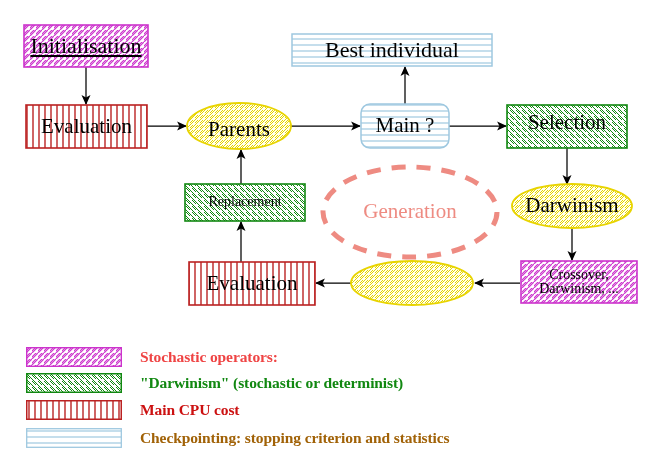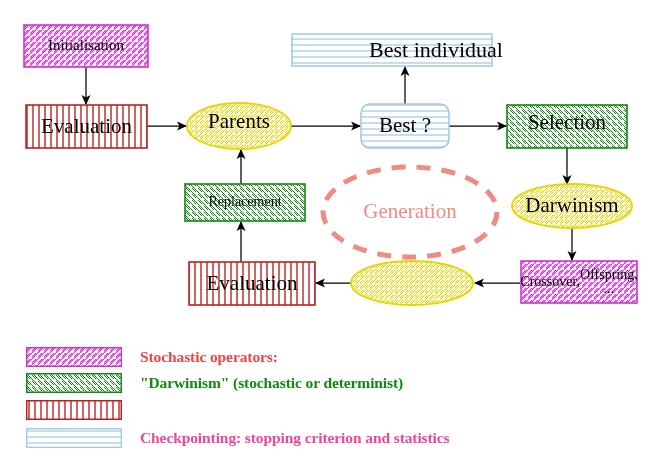--- a/index.html
+++ b/index.html
@@ -113,37 +113,37 @@
 
     <ellipse cx="412" cy="283" rx="61" ry="22" fill="url(#p-yellow)" stroke="#E8D400" stroke-width="1.8"></ellipse>
 
     <rect x="189" y="262" width="126" height="43" fill="url(#p-red)" stroke="#BB2222" stroke-width="1.6"></rect>
 
     <rect x="185" y="184" width="120" height="37" fill="url(#p-green)" stroke="#118811" stroke-width="1.6"></rect>
 
     <ellipse cx="410" cy="212" rx="87" ry="45" fill="none" stroke="#EE8B82" stroke-width="5" stroke-dasharray="14 11" stroke-linecap="butt"></ellipse>
   </svg>
 
-  <div class="node-label" style="left:24px; top:25px; width:124px; height:42px; font-size:15px;">Initialisation</div>
+  <div class="node-label" style="left:24px; top:25px; width:124px; height:42px; font-size:22px;text-decoration:underline;">Initialisation</div>
 
   <div class="node-label" style="left:26px; top:105px; width:121px; height:43px; font-size:21px;">Evaluation</div>
 
-  <div class="node-label" style="left:187px; top:104px; width:104px; height:36px; font-size:21px;">Parents</div>
+  <div class="node-label" style="left:187px; top:112px; width:104px; height:36px; font-size:21px;">Parents</div>
 
-  <div class="node-label" style="left:292px; top:34px; width:200px; height:32px; font-size:22px;margin-left:44px;">Best individual</div>
+  <div class="node-label" style="left:292px; top:34px; width:200px; height:32px; font-size:22px;">Best individual</div>
 
-  <div class="node-label" style="left:361px; top:104px; width:88px; height:44px; font-size:21px;">Best ?</div>
+  <div class="node-label" style="left:361px; top:104px; width:88px; height:44px; font-size:21px;">Main ?</div>
 
   <div class="node-label" style="left:507px; top:105px; width:120px; height:35px; font-size:21px;">Selection</div>
 
   <div class="node-label" style="left:512px; top:184px; width:120px; height:44px; font-size:21px;">Darwinism</div>
 
-  <div class="node-label" style="left:521px; top:261px; width:116px; height:42px; font-size:14px; flex-direction:row; justify-content:center;">
+  <div class="node-label" style="left:521px; top:261px; width:116px; height:42px; font-size:14px; flex-direction:column; justify-content:center;">
     <span>Crossover,</span>
-    <span>Offspring, ...</span>
+    <span>Darwinism, ...</span>
   </div>
 
 
   <div class="node-label" style="left:189px; top:262px; width:126px; height:43px; font-size:21px;">Evaluation</div>
 
   <div class="node-label" style="left:185px; top:184px; width:120px; height:37px; font-size:14px;">Replacement</div>
 
   <div class="node-label" style="left:323px; top:190px; width:174px; height:44px; font-size:21px; color:#EE8B82;">Generation</div>
 
   <div>
@@ -159,23 +159,24 @@
       <svg class="legend-swatch" viewBox="0 0 96 20" preserveAspectRatio="none">
         <rect x="0.7" y="0.7" width="94.6" height="18.6" fill="url(#p-green)" stroke="#118811" stroke-width="1.6"></rect>
       </svg>
       <span class="legend-text" style="color:#118811;">"Darwinism" (stochastic or determinist)</span>
     </div>
 
     <div class="legend-row" style="left:26px; top:400px;">
       <svg class="legend-swatch" viewBox="0 0 96 20" preserveAspectRatio="none">
         <rect x="0.7" y="0.7" width="94.6" height="18.6" fill="url(#p-red)" stroke="#BB2222" stroke-width="1.6"></rect>
       </svg>
+      <span class="legend-text" style="color:#CC1111;">Main CPU cost</span>
     </div>
 
     <div class="legend-row" style="left:26px; top:428px;">
       <svg class="legend-swatch" viewBox="0 0 96 20" preserveAspectRatio="none">
         <rect x="0.7" y="0.7" width="94.6" height="18.6" fill="url(#p-blue)" stroke="#9EC8E0" stroke-width="1.3"></rect>
       </svg>
-      <span class="legend-text" style="color:#ec4899;">Checkpointing: stopping criterion and statistics</span>
+      <span class="legend-text" style="color:#a16207;">Checkpointing: stopping criterion and statistics</span>
     </div>
 
   </div>
 </div>
 
 </body></html>

